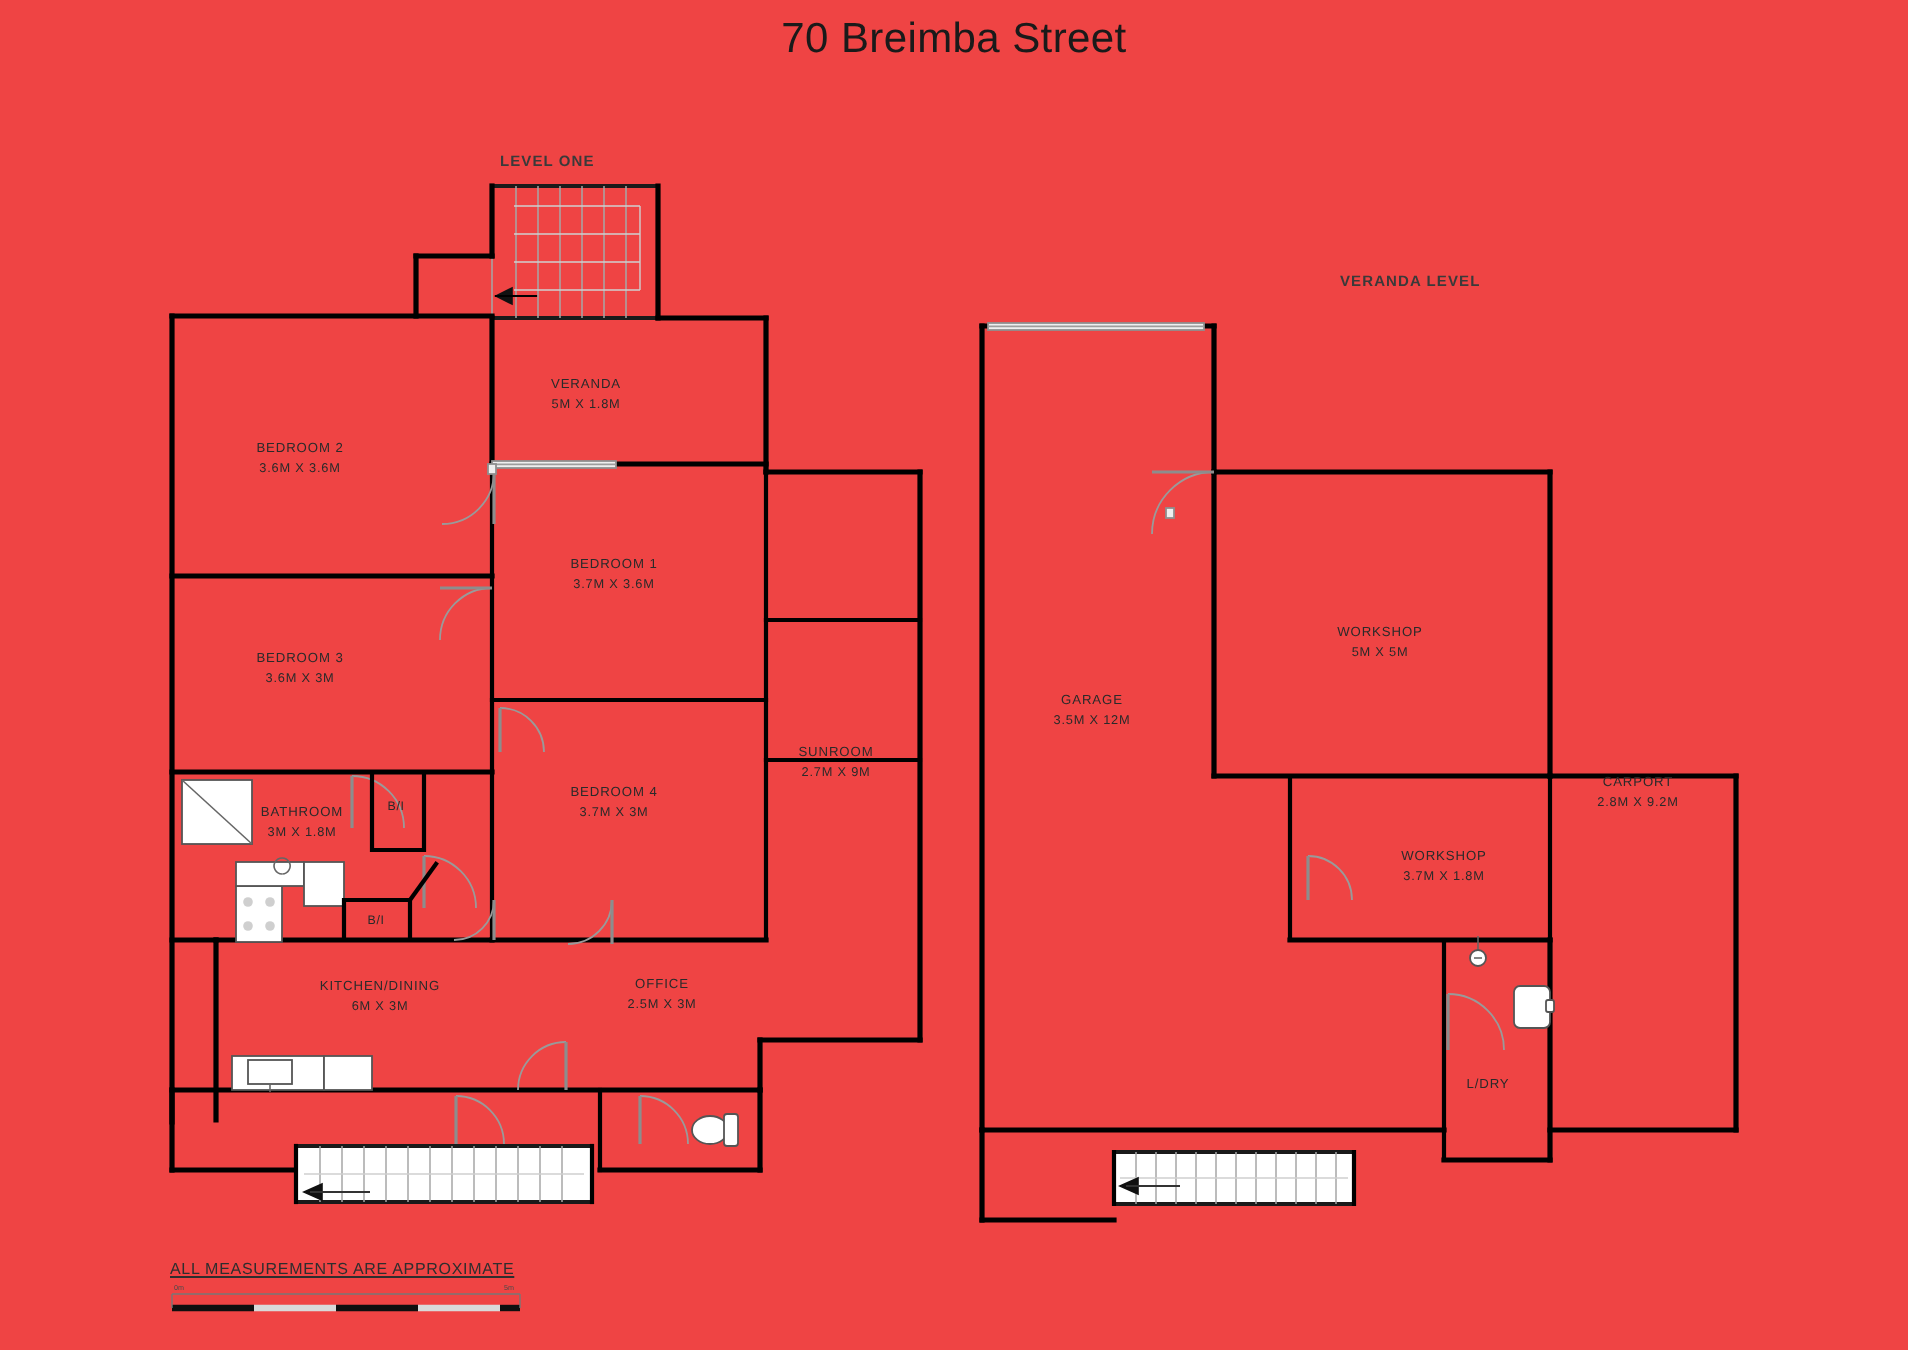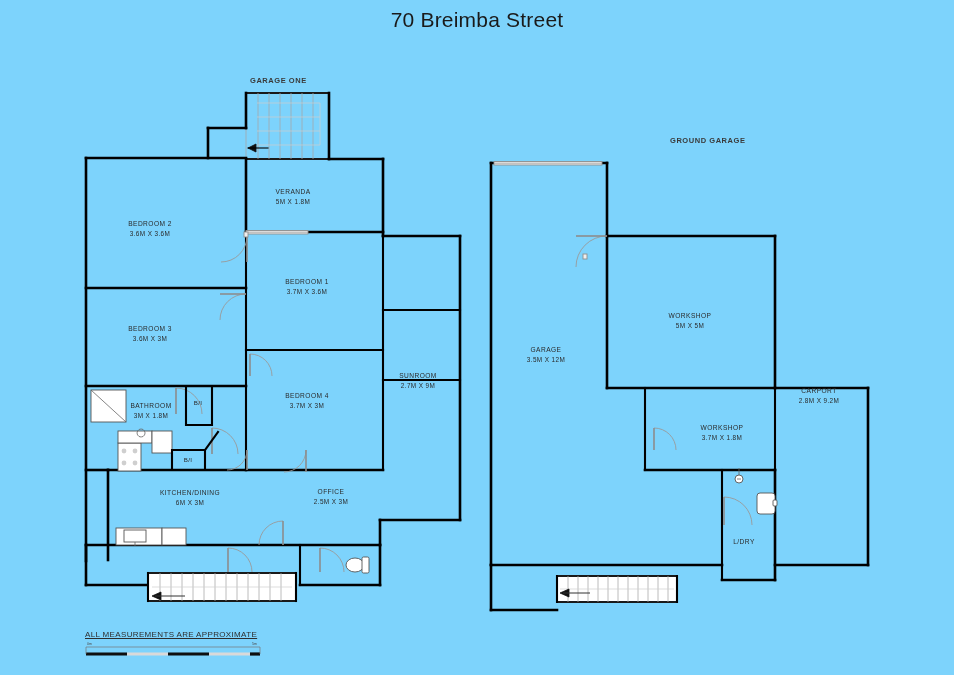--- a/index.html
+++ b/index.html
@@ -1,17 +1,17 @@
 <!DOCTYPE html>
 <html><head>
 <meta charset="utf-8">
 <style>
   html,body{margin:0;padding:0;background:#ffffff;}
   body{width:954px;height:675px;overflow:hidden;font-family:"Liberation Sans",sans-serif;color:#111;}
-  #stage{position:relative;width:954px;height:675px;background:#7dd3fc;}
+  #stage{position:relative;width:954px;height:675px;background:#ef4444;}
   #plan-title{
     position:absolute;left:0;top:8px;width:954px;text-align:center;
     font-size:21px;font-weight:400;letter-spacing:.2px;color:#1a1a1a;
   }
   .level-label{
     position:absolute;font-size:7.5px;font-weight:700;letter-spacing:.55px;color:#3a3a3a;
   }
   #level-one-label{left:250px;top:76px;}
   #ground-level-label{left:670px;top:136px;}
   #note-text{
@@ -39,22 +39,22 @@
   .scale-dark{stroke:#0f0f0f;stroke-width:3.2;}
   .scale-light{stroke:#d9d9d9;stroke-width:3.2;}
   .scale-hair{stroke:#777;stroke-width:.7;}
 </style>
 </head>
 <body>
 
 <div id="stage">
 
   <div id="plan-title">70 Breimba Street</div>
-  <div class="level-label" id="level-one-label">GARAGE ONE</div>
-  <div class="level-label" id="ground-level-label">GROUND GARAGE</div>
+  <div class="level-label" id="level-one-label">LEVEL ONE</div>
+  <div class="level-label" id="ground-level-label">VERANDA LEVEL</div>
   <div id="note-text">ALL MEASUREMENTS ARE APPROXIMATE</div>
 
   <svg viewBox="0 0 954 675">
 
     <g>
 
       <g>
         <rect x="246" y="93" width="83" height="66" class="w stair-t" fill="#fff"></rect>
         <path class="stair-b" d="M246 93 L329 93 M246 159 L329 159"></path>
         <path class="stair-t" d="M258 93 L258 159 M269 93 L269 159 M280 93 L280 159 M291 93 L291 159 M302 93 L302 159 M313 93 L313 159"></path>

